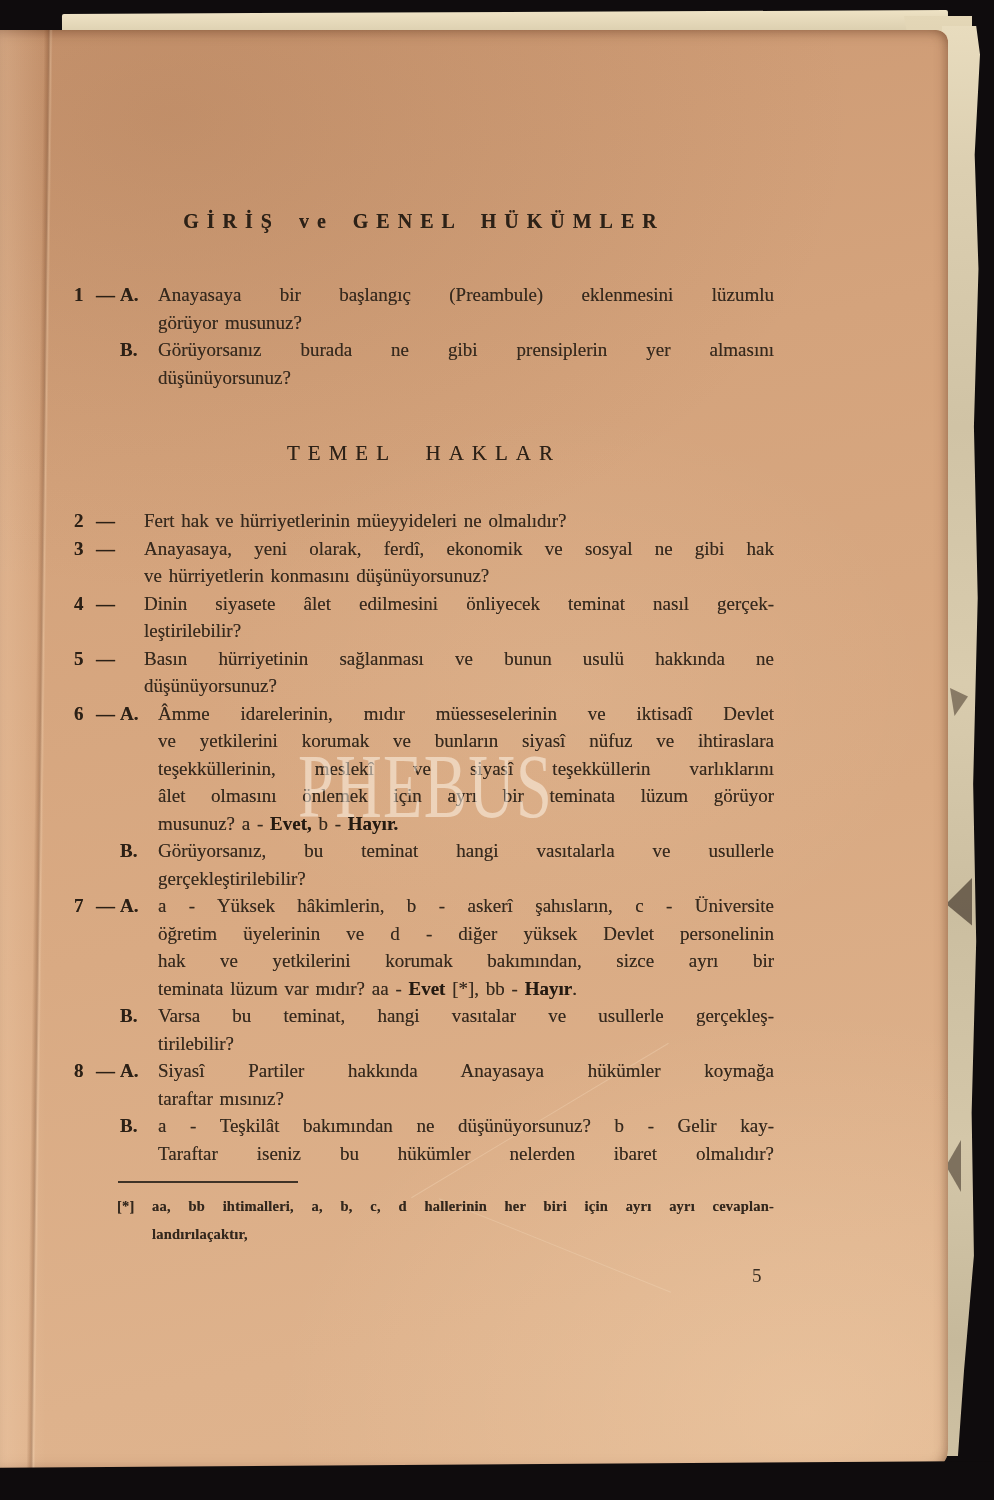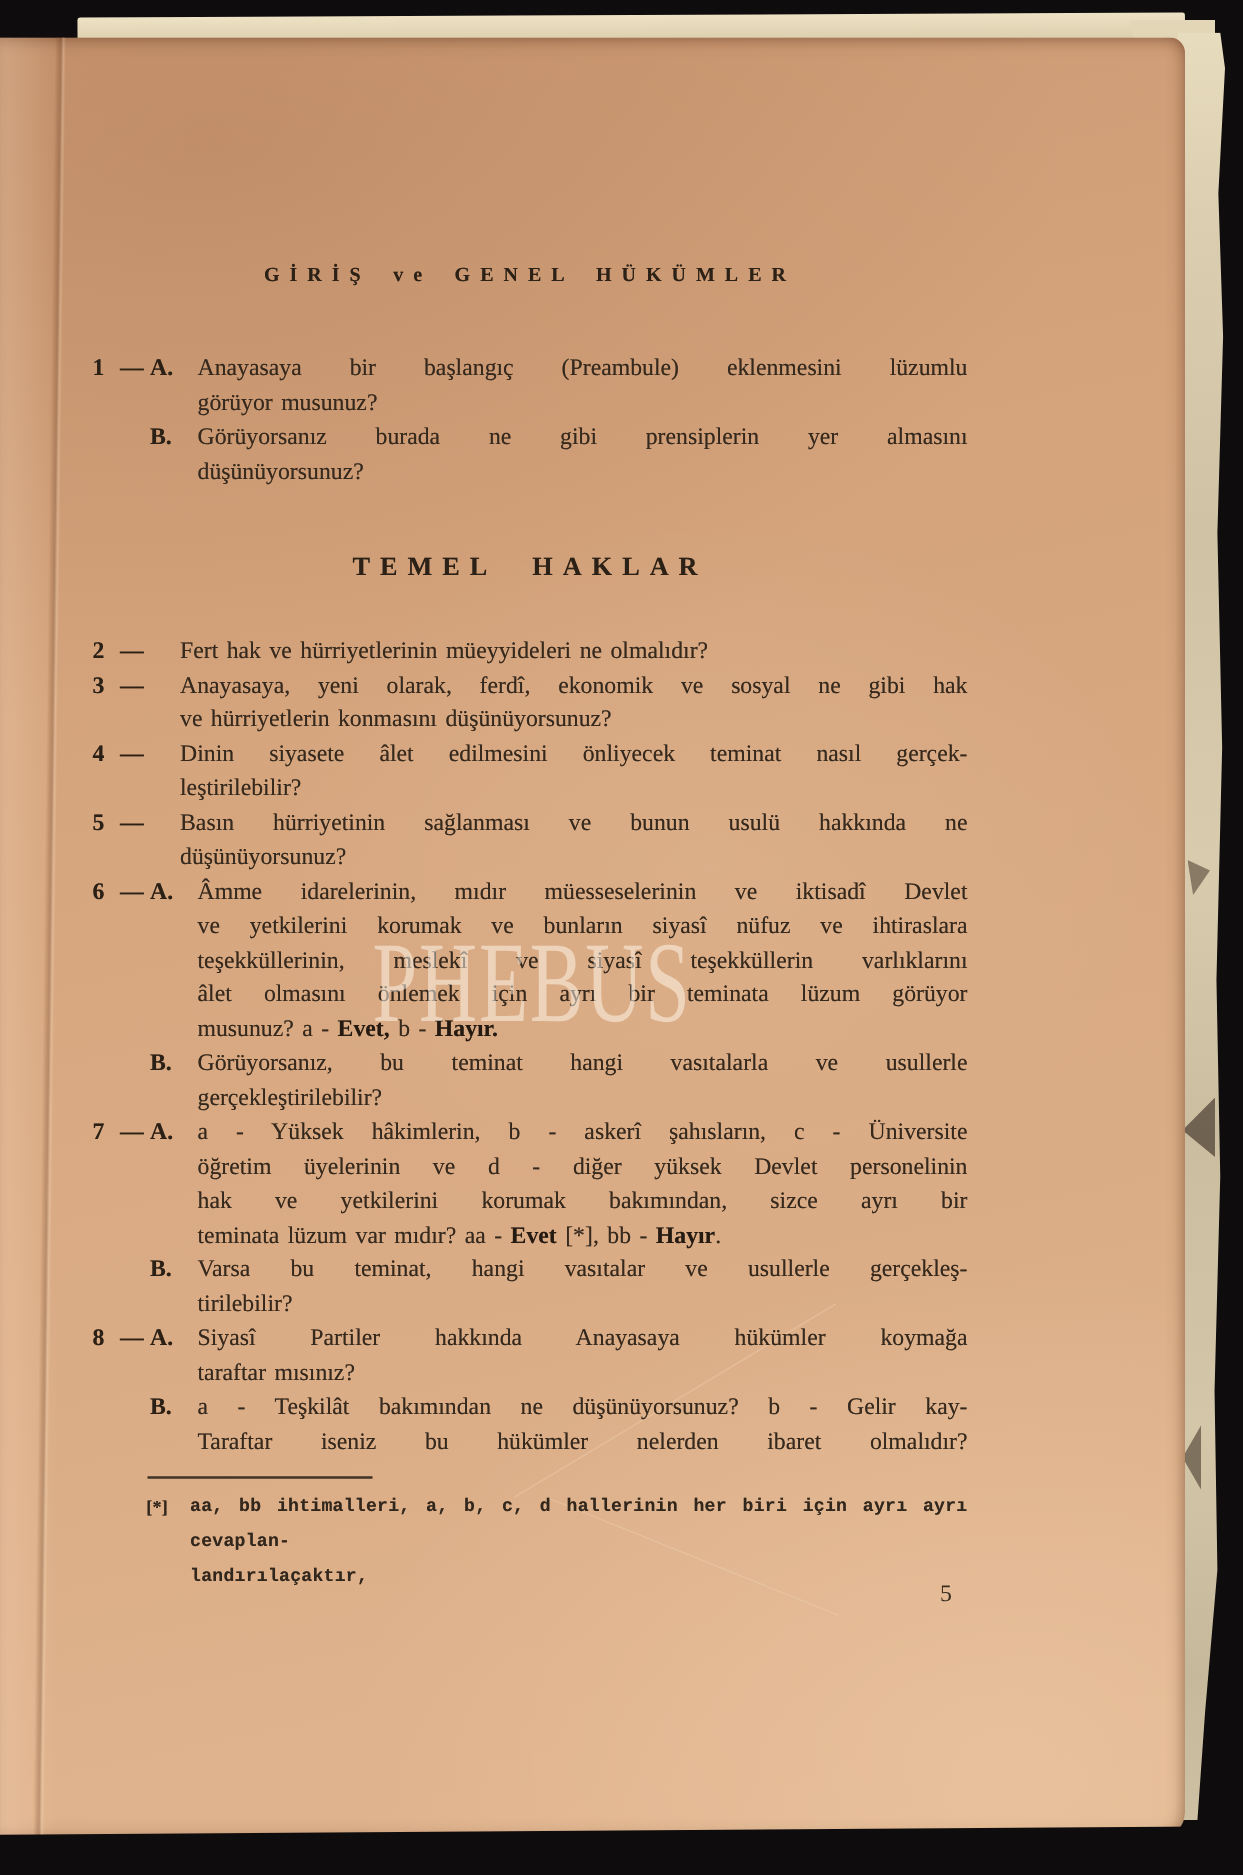--- a/index.html
+++ b/index.html
@@ -63,44 +63,44 @@
   .scratch-2{position:absolute;left:430px;top:1215px;width:250px;height:1px;background:rgba(246,222,192,.3);transform:rotate(22deg);}
 
   
   .content{
     position:absolute;left:74px;top:0;width:700px;
     font-size:19px;color:#35291e;word-spacing:2px;
     text-shadow:0 0 .5px rgba(55,38,22,.55);
   }
   .block-title{
     margin:177px 0 46px;text-align:center;font-weight:bold;
-    font-size:16px;letter-spacing:8px;word-spacing:6px;color:#2c2117;line-height:28px;
+    font-size:20px;letter-spacing:8px;word-spacing:6px;color:#2c2117;line-height:28px;
   }
   .block-heading{
-    margin:48px 0 40px;text-align:center;font-weight:bold;
+    margin:48px 0 40px;text-align:center;font-weight:normal;
     font-size:21px;letter-spacing:8px;word-spacing:16px;color:#2c2117;line-height:28px;
   }
   .item{display:flex;align-items:flex-start;width:700px;}
   .col-num{
     flex:0 0 46px;display:flex;justify-content:space-between;
     font-weight:bold;line-height:27.5px;box-sizing:border-box;padding-right:5px;color:#2b2016;
   }
   .col-letter{flex:0 0 38px;font-weight:bold;line-height:27.5px;color:#2b2016;}
   .item.no-letter .col-letter{flex:0 0 24px;}
   .col-text{flex:1;min-width:0;}
   .line{line-height:27.5px;text-align:justify;text-align-last:justify;}
   .line.l{text-align-last:left;}
   .line b{font-weight:bold;color:#241a11;}
 
   .footnote{margin-top:14px;}
   .fn-rule{width:180px;border-top:2px solid #3f3327;margin-left:44px;}
   .fn-row{display:flex;margin-top:9px;margin-left:43px;width:657px;
     font-size:14.5px;font-weight:bold;color:#32271d;letter-spacing:.2px;}
   .fn-marker{flex:0 0 35px;line-height:28px;}
-  .fn-text{flex:1;min-width:0;font-family:Liberation Mono, monospace;}
+  .fn-text{flex:1;min-width:0;}
   .fn-text .line{line-height:28px;}
 
   .page-number{position:absolute;left:752px;top:1232px;font-size:19px;color:#3a2e22;line-height:28px;}
 
   .watermark{
     position:absolute;left:298px;top:710px;z-index:5;
     font-family:"Liberation Serif",serif;font-size:92px;line-height:1;
     color:rgba(255,247,235,.52);letter-spacing:2px;
     transform:scaleX(.7);transform-origin:left top;white-space:nowrap;
     pointer-events:none;

